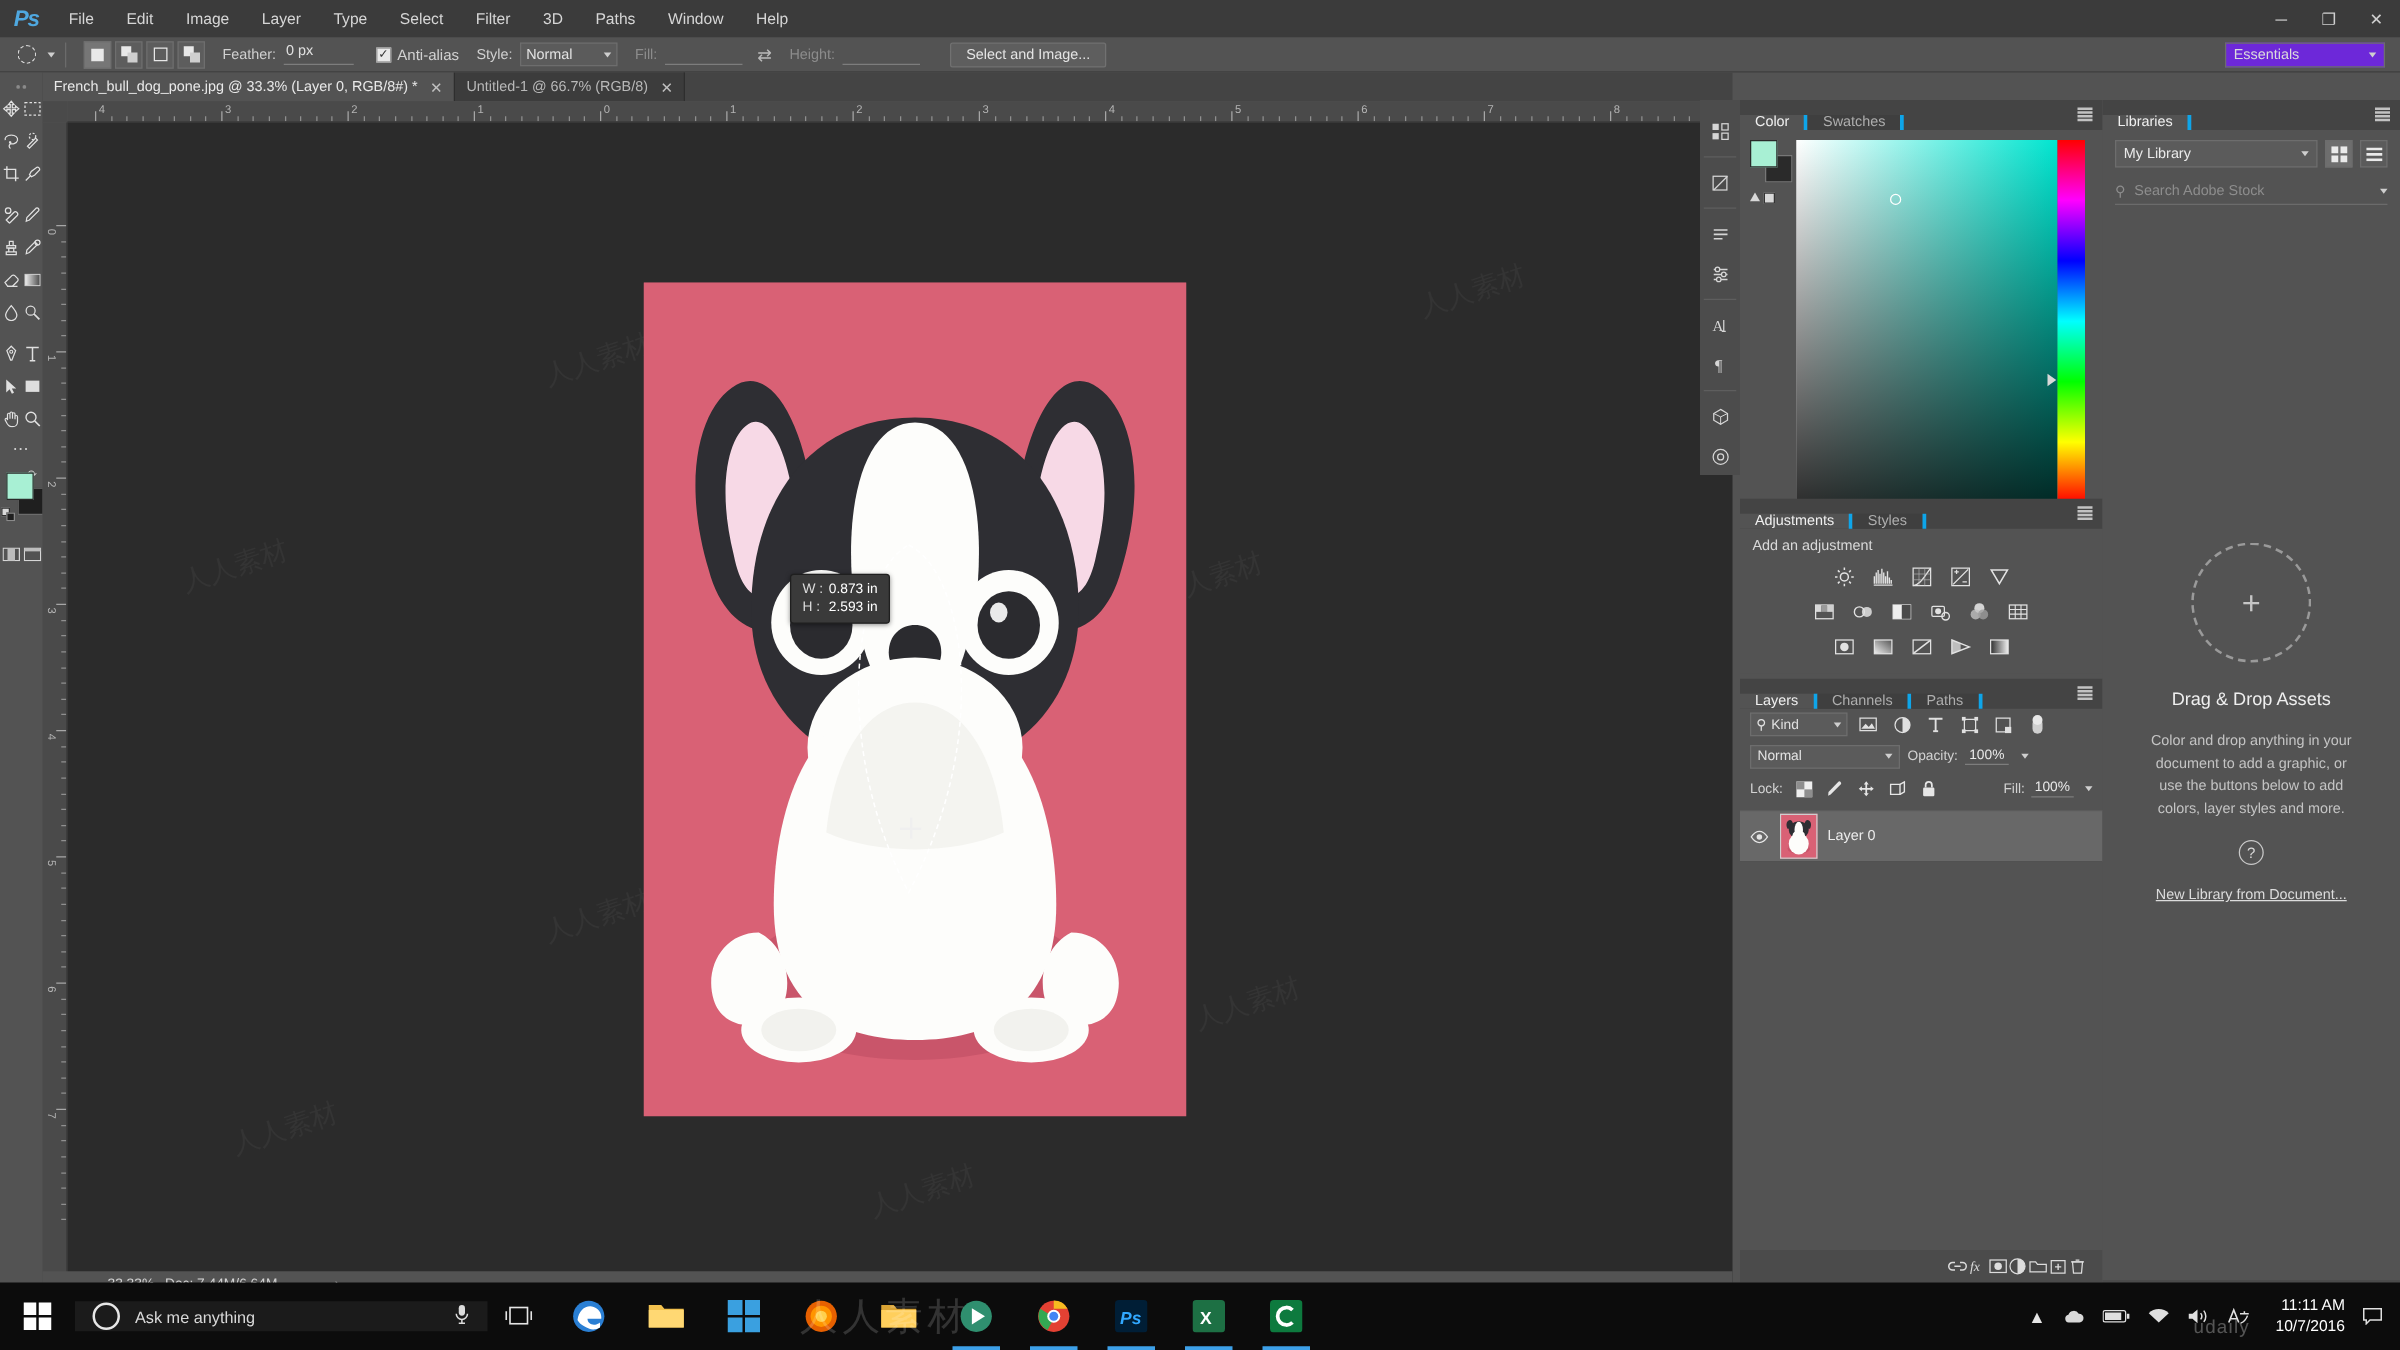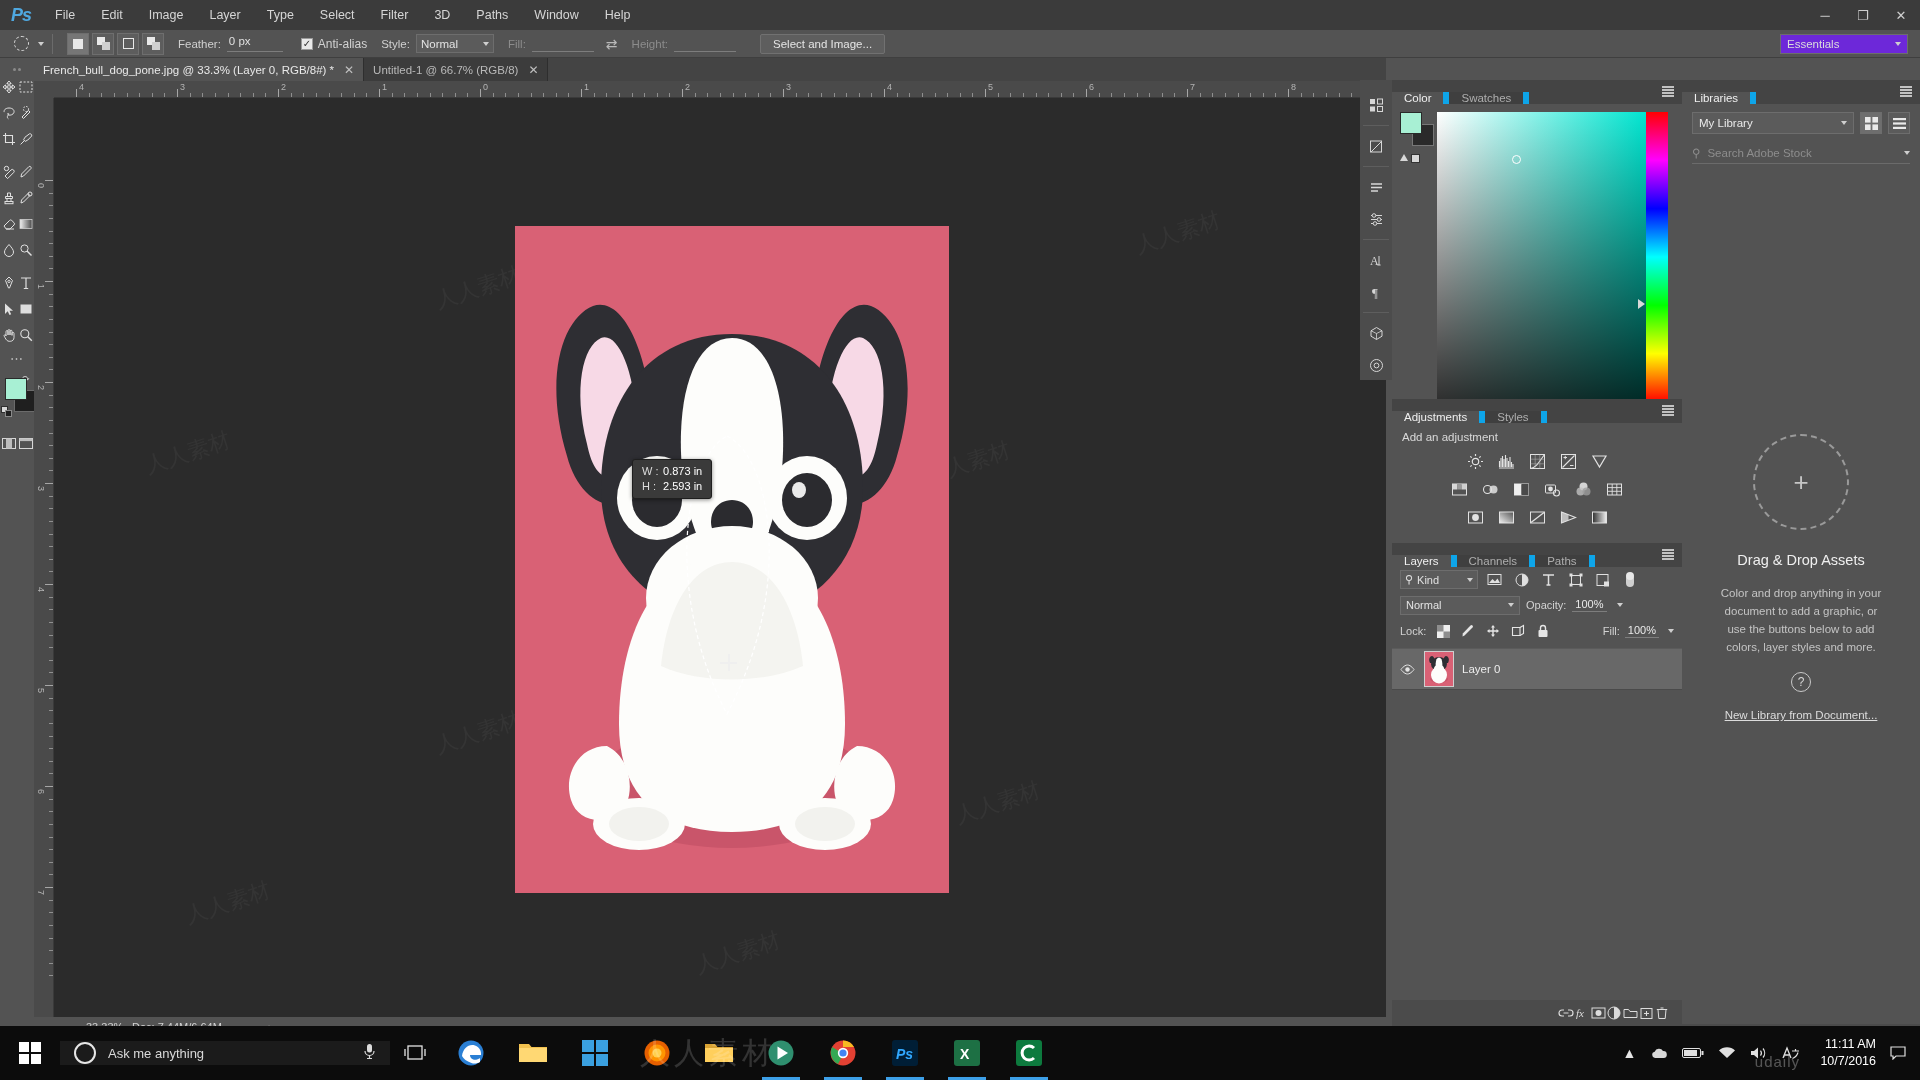--- a/index.html
+++ b/index.html
@@ -184,21 +184,21 @@
 
   
   .dock-left { position:absolute;left:1392px;top:80px;width:290px;height:946px;background:#535353; }
   .dock-right { position:absolute;left:1682px;top:80px;width:238px;height:946px;background:#535353; }
 
   .panel-tabs {
     height:24px;background:#444444;display:flex;align-items:stretch;position:relative;
   }
   .panel-tab {
     padding:0 12px;display:flex;align-items:center;font-size:11.5px;color:#aeaeae;
-    background:#3f3f3f;border-right:6px solid #0ea5e9;margin-top:12px;
+    background:#3f3f3f;border-right:3px solid #0ea5e9;margin-top:12px;
   }
   .panel-tab.active { background:#535353;color:#f0f0f0; }
   .panel-menu {
     position:absolute;right:8px;top:6px;width:12px;height:11px;
     display:flex;flex-direction:column;justify-content:space-between;
   }
   .panel-menu i { height:1.5px;background:#c2c2c2;display:block; }
 
   
   .color-panel { height:295px;background:#535353;position:relative; }

